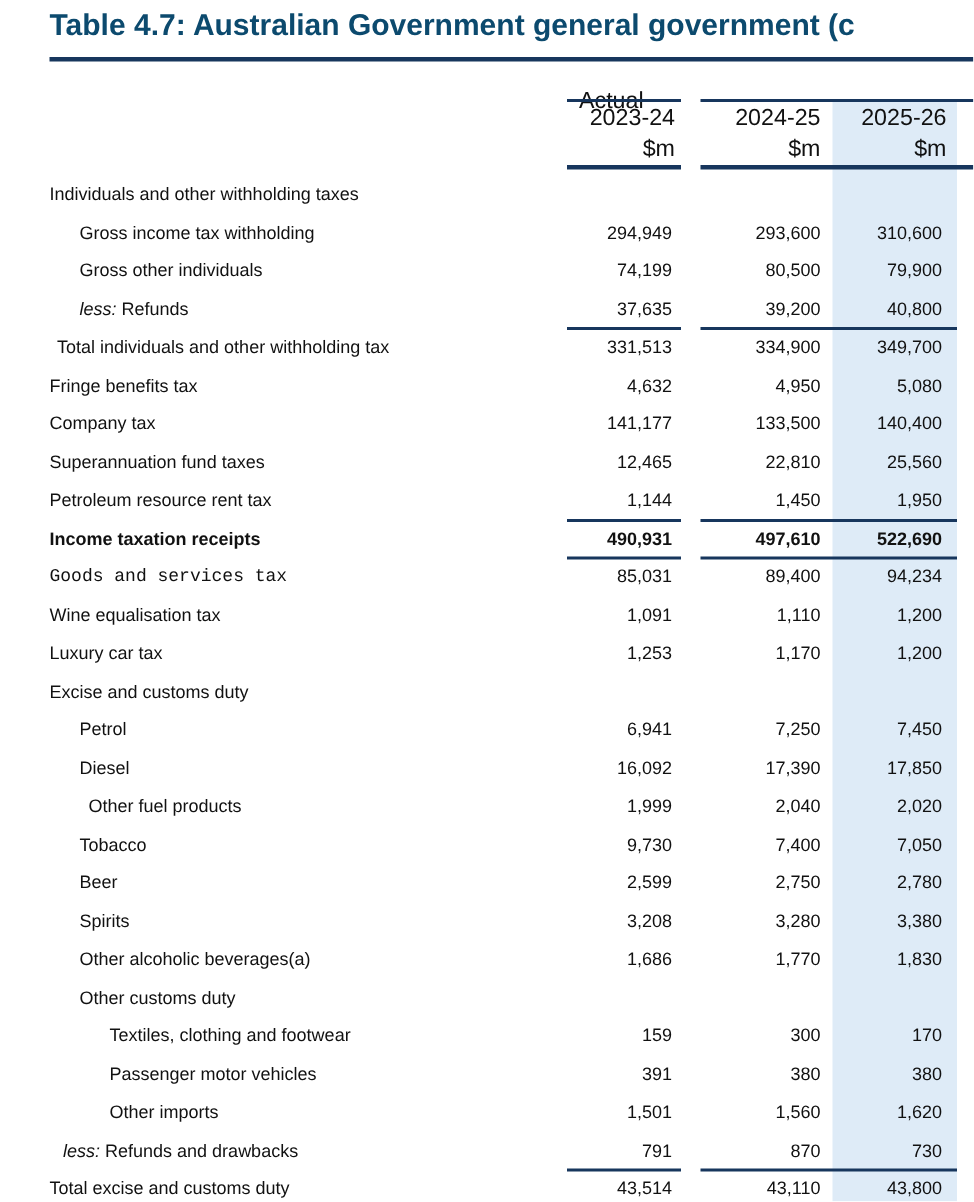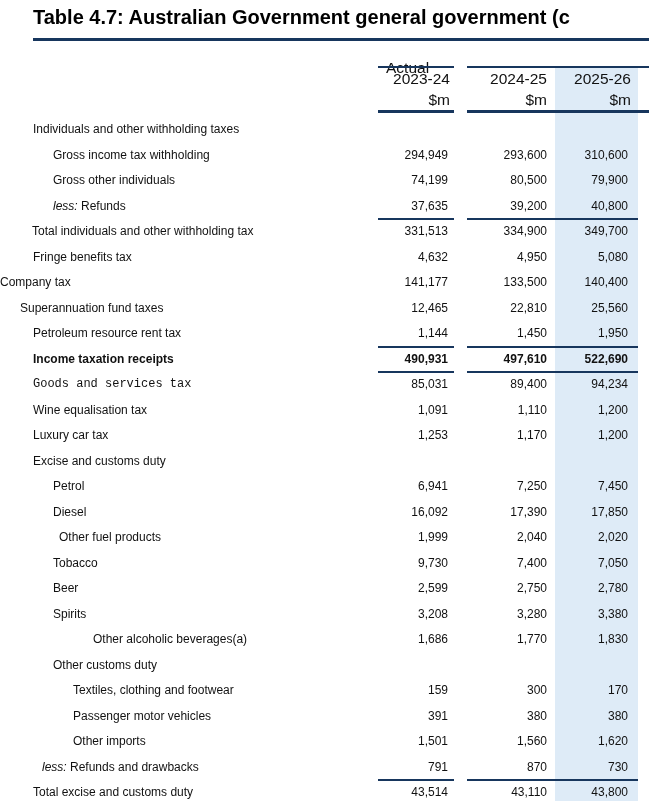--- a/index.html
+++ b/index.html
@@ -7,21 +7,21 @@
     position:relative;
     width:649px;height:801px;
     background:#ffffff;
     overflow:hidden;
     font-family:"Liberation Sans", sans-serif;
     color:#111111;
   }
   .title{
     position:absolute;left:33px;top:6px;margin:0;
     font-size:20px;font-weight:bold;white-space:nowrap;
-    color:#000000;
+    color:#0c4a6e;
   }
   .rule{position:absolute;background:#17365d;}
   .title-rule{left:33px;top:38px;width:616px;height:3px;}
   .hl-a1{left:378px;top:66px;width:76px;height:2px;}
   .hl-a2{left:467px;top:66px;width:182px;height:2px;}
   .hl-b1{left:378px;top:110px;width:76px;height:3px;}
   .hl-b2{left:467px;top:110px;width:182px;height:3px;}
   .highlight-col{
     position:absolute;left:555px;top:68px;width:83px;height:733px;
     background:#deebf7;
@@ -102,39 +102,39 @@
       </div>
       <div class="trow">
         <div class="lab" style="padding-left: 53px;"><span class="it">less:</span> Refunds</div>
         <div class="v v1">37,635</div>
         <div class="v v2">39,200</div>
         <div class="v v3">40,800</div>
         <div class="rl rl1"></div>
         <div class="rl rl2"></div>
       </div>
       <div class="trow">
-        <div class="lab" style="padding-left: 16px; margin-left: 16px;">Total individuals and other withholding tax</div>
+        <div class="lab" style="padding-left: 38px;">Total individuals and other withholding tax</div>
         <div class="v v1">331,513</div>
         <div class="v v2">334,900</div>
         <div class="v v3">349,700</div>
       </div>
       <div class="trow">
         <div class="lab" style="padding-left: 33px;">Fringe benefits tax</div>
         <div class="v v1">4,632</div>
         <div class="v v2">4,950</div>
         <div class="v v3">5,080</div>
       </div>
       <div class="trow">
-        <div class="lab" style="">Company tax</div>
+        <div class="lab" style="padding-left: 33px;">Company tax</div>
         <div class="v v1">141,177</div>
         <div class="v v2">133,500</div>
         <div class="v v3">140,400</div>
       </div>
       <div class="trow">
-        <div class="lab" style="padding-left: 20px;">Superannuation fund taxes</div>
+        <div class="lab" style="padding-left: 33px;">Superannuation fund taxes</div>
         <div class="v v1">12,465</div>
         <div class="v v2">22,810</div>
         <div class="v v3">25,560</div>
       </div>
       <div class="trow">
         <div class="lab" style="padding-left: 33px;">Petroleum resource rent tax</div>
         <div class="v v1">1,144</div>
         <div class="v v2">1,450</div>
         <div class="v v3">1,950</div>
         <div class="rl rl1"></div>
@@ -202,21 +202,21 @@
         <div class="v v2">2,750</div>
         <div class="v v3">2,780</div>
       </div>
       <div class="trow">
         <div class="lab" style="padding-left: 53px;">Spirits</div>
         <div class="v v1">3,208</div>
         <div class="v v2">3,280</div>
         <div class="v v3">3,380</div>
       </div>
       <div class="trow">
-        <div class="lab" style="padding-left: 53px; margin-left: 40px;">Other alcoholic beverages(a)</div>
+        <div class="lab" style="padding-left: 53px;">Other alcoholic beverages(a)</div>
         <div class="v v1">1,686</div>
         <div class="v v2">1,770</div>
         <div class="v v3">1,830</div>
       </div>
       <div class="trow">
         <div class="lab" style="padding-left: 53px;">Other customs duty</div>
         <div class="v v1"></div>
         <div class="v v2"></div>
         <div class="v v3"></div>
       </div>

